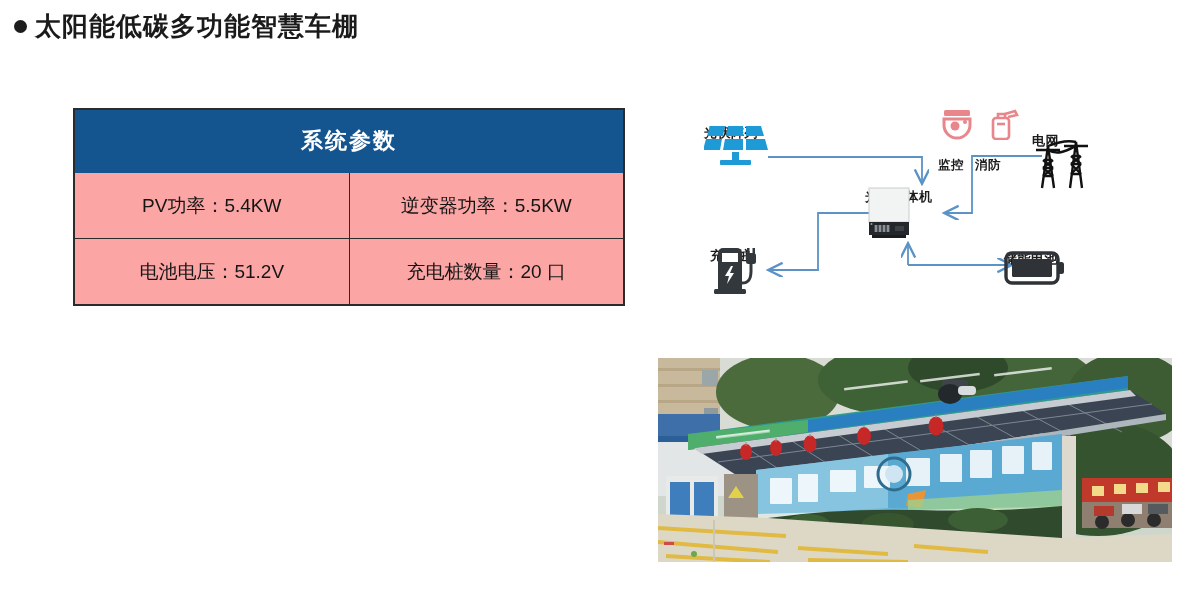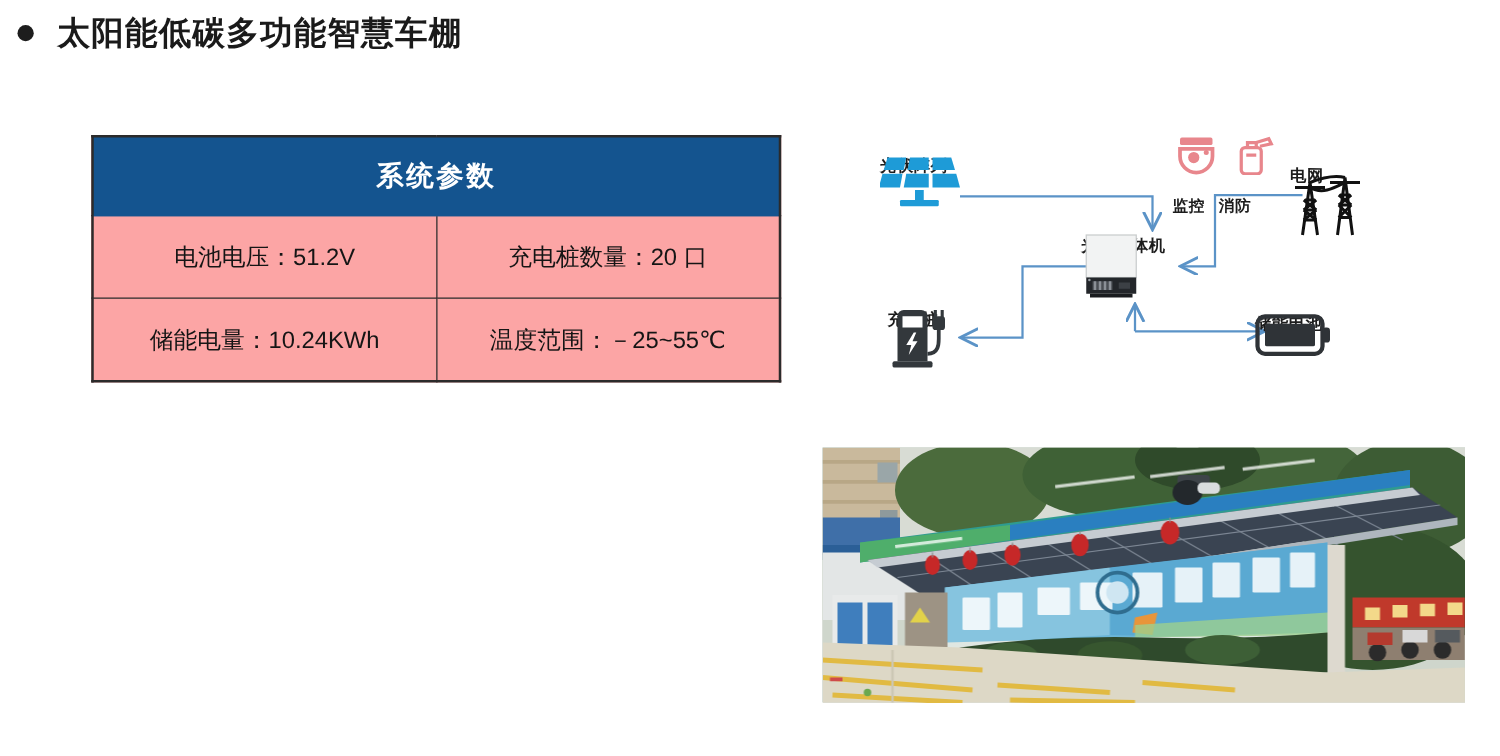--- a/index.html
+++ b/index.html
@@ -16,21 +16,21 @@
     position: relative;
   }
 
   
   .page-title {
     position: absolute;
     left: 14px;
     top: 13px;
     display: flex;
     align-items: center;
-    gap: 19px;
+    gap: 8px;
   }
   .title-bullet {
     width: 13px;
     height: 13px;
     border-radius: 50%;
     background: #1d1d1d;
     flex: 0 0 auto;
   }
   .title-text {
     font-size: 26px;
@@ -141,26 +141,26 @@
   <span class="title-bullet"></span>
   <span class="title-text">太阳能低碳多功能智慧车棚</span>
 </div>
 
 <table class="spec-table">
   <tbody>
     <tr>
       <td class="header-cell" colspan="2">系统参数</td>
     </tr>
     <tr>
+      <td>PV功率：5.4KW</td>
+      <td>逆变器功率：5.5KW</td>
+    </tr>
+    <tr>
       <td>电池电压：51.2V</td>
       <td>充电桩数量：20 口</td>
-    </tr>
-    <tr>
-      <td>储能电量：10.24KWh</td>
-      <td>温度范围：－25~55℃</td>
     </tr>
   </tbody>
 </table>
 
 <div class="diagram">
 
   <svg width="540" height="250" viewBox="0 0 540 250">
     <defs>
       <marker id="ah" markerWidth="9" markerHeight="9" refX="7" refY="4" orient="auto">
         <path d="M0,0 L8,4 L0,8" fill="none" stroke="#5b93c7" stroke-width="1.3"></path>

